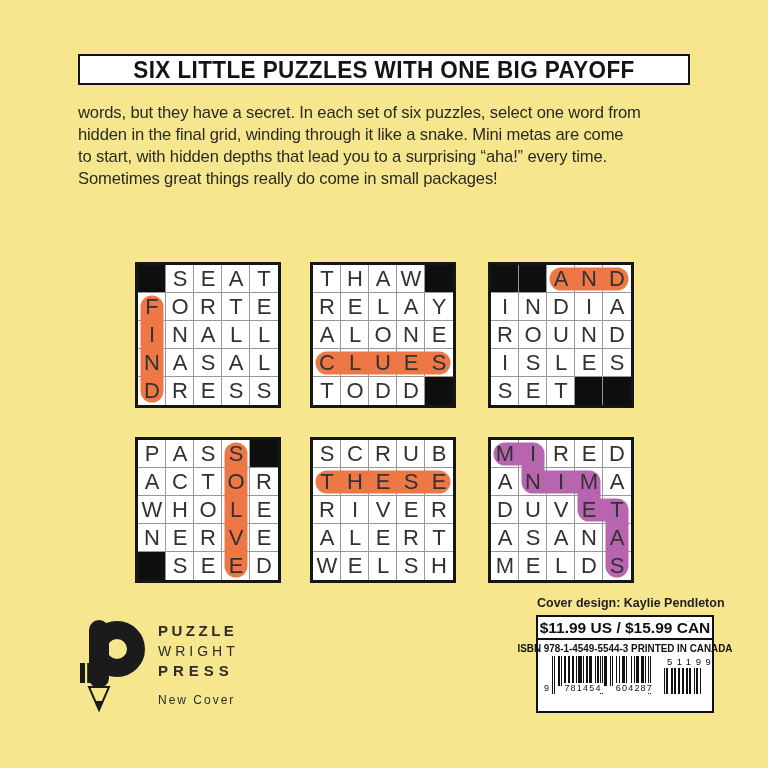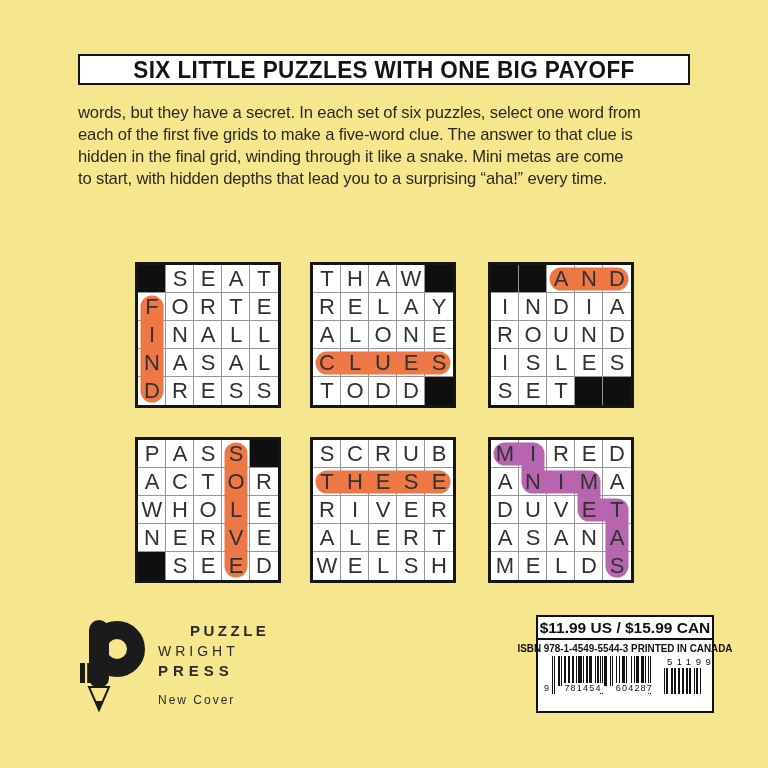--- a/index.html
+++ b/index.html
@@ -25,21 +25,21 @@
   .xwl div:nth-child(5n){border-right:none;}
   .xwl div:nth-child(n+21){border-bottom:none;}
   .xwl div.blk{background:#0f0f0f;}
   svg.hl{position:absolute;left:0;top:0;z-index:2;pointer-events:none;}
   .xwt{z-index:3;}
   .xwt div{display:flex;align-items:center;justify-content:center;font-size:22px;color:#323232;}
 
   
   .logo{position:absolute;left:80px;top:616px;}
   .pubtext{position:absolute;left:158px;top:621px;color:#2b2b2b;}
-  .pub-l1{font-size:15px;font-weight:700;letter-spacing:3.5px;line-height:20px;margin-left:32px;}
+  .pub-l1{font-size:15px;font-weight:700;letter-spacing:3.5px;line-height:20px;}
   .pub-l2{font-size:14px;font-weight:400;letter-spacing:4px;line-height:20px;}
   .pub-l3{font-size:15px;font-weight:700;letter-spacing:5px;line-height:20px;}
   .pub-city{font-size:12px;font-weight:400;letter-spacing:2px;margin-top:12px;}
 
   
   .credit{position:absolute;left:537px;top:596px;font-size:12.5px;font-weight:600;color:#1f1f1f;}
   .bcbox{position:absolute;left:536px;top:615px;width:178px;height:98px;box-sizing:border-box;
     background:#fff;border:2px solid #111;display:flex;flex-direction:column;}
   .price{height:23px;box-sizing:border-box;border-bottom:2px solid #111;display:flex;align-items:center;
     justify-content:center;font-size:15.5px;font-weight:600;color:#111;white-space:nowrap;}
@@ -63,23 +63,23 @@
 <body>
 
 <div class="page">
 
   <div class="banner">
     <span>SIX LITTLE PUZZLES WITH ONE BIG PAYOFF</span>
   </div>
 
   <div class="intro">
     <div class="iline">words, but they have a secret. In each set of six puzzles, select one word from</div>
-    <div class="iline">each of the first five grids to make a five-word clue. The answer to that clue is</div>
     <div class="iline">hidden in the final grid, winding through it like a snake. Mini metas are come</div>
     <div class="iline">to start, with hidden depths that lead you to a surprising “aha!” every time.</div>
+    <div class="iline">Sometimes great things really do come in small packages!</div>
   </div>
 
   <div id="grids">
       <div class="xw" style="left: 135px; top: 262px;">
         <div class="xwl">
           <div class="blk"></div>
           <div></div>
           <div></div>
           <div></div>
           <div></div>
@@ -441,20 +441,21 @@
     <polygon points="15.2,85 22.8,85 19,94" fill="#1b1b1b"></polygon>
   </svg>
 
   <div class="pubtext">
     <div class="pub-l1">PUZZLE</div>
     <div class="pub-l2">WRIGHT</div>
     <div class="pub-l3">PRESS</div>
     <div class="pub-city">New Cover</div>
   </div>
 
+  <div class="credit">Cover design: Kaylie Pendleton</div>
 
   <div class="bcbox">
     <div class="price">$11.99 US / $15.99 CAN</div>
     <div class="isbn">ISBN 978-1-4549-5544-3 PRINTED IN CANADA</div>
     <div class="barsrow">
       <div class="ean">
         <div class="eanbars" id="eanbars">
             <i style="height: 38px; background: rgb(17, 17, 17);"></i>
             <i style="height: 38px; background: transparent;"></i>
             <i style="height: 38px; background: rgb(17, 17, 17);"></i>

